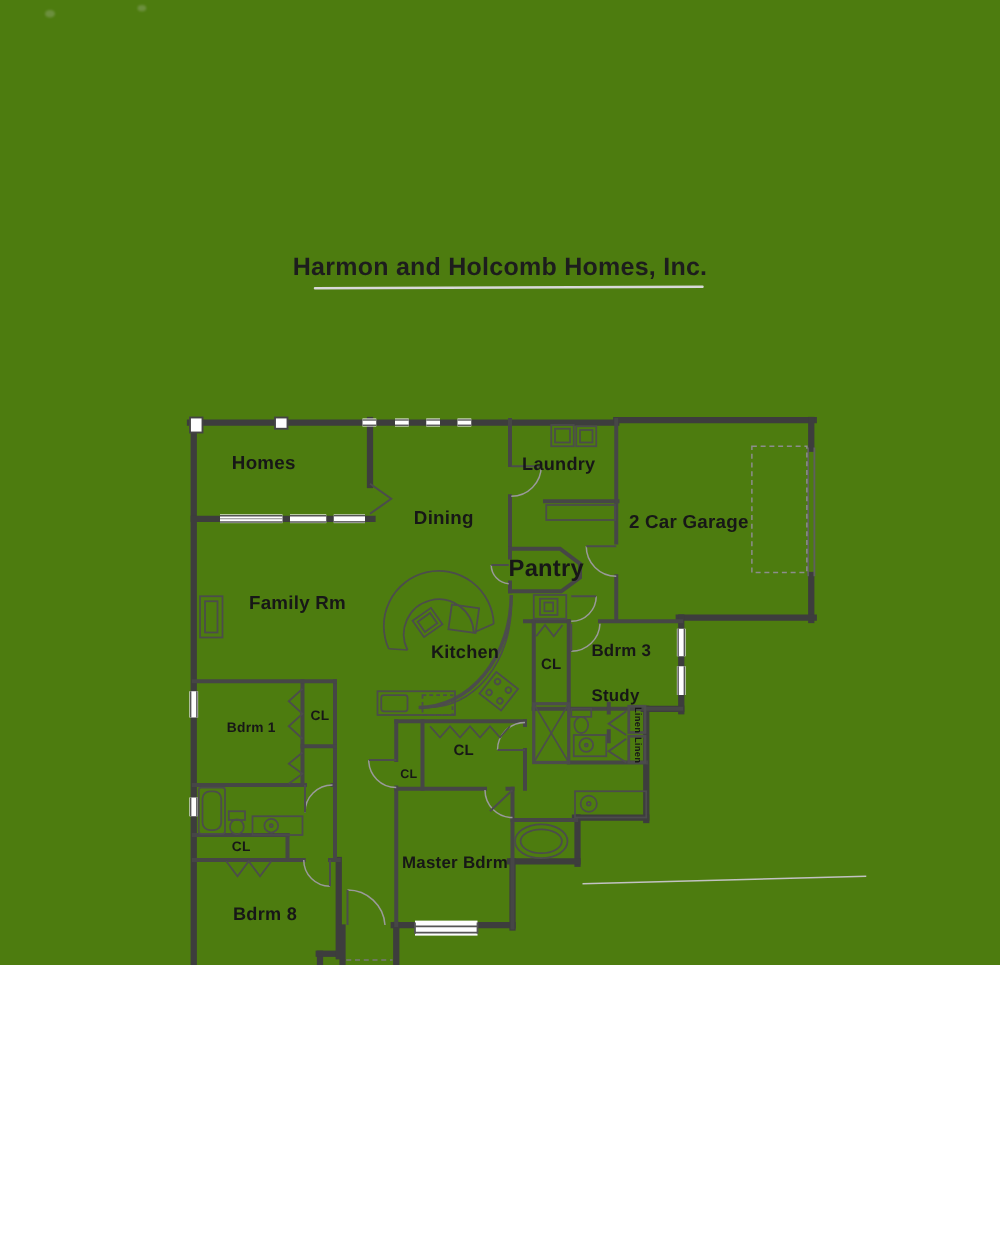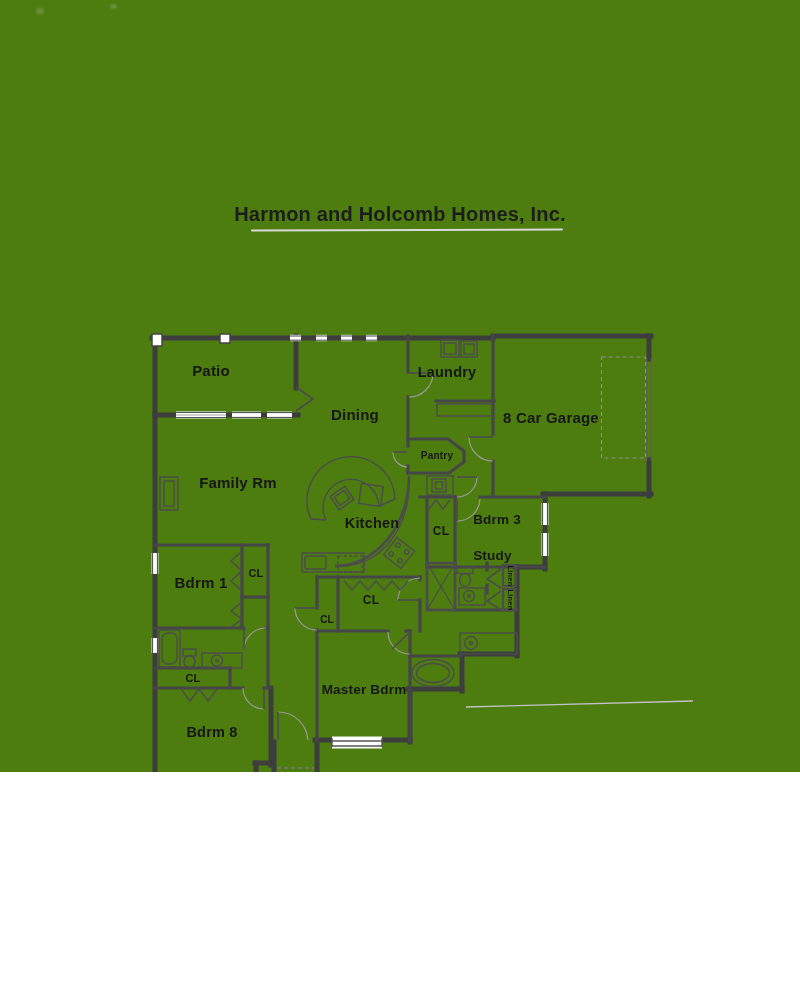--- a/index.html
+++ b/index.html
@@ -317,33 +317,33 @@
       </g>
 
       <rect x="601.5" y="357" width="44" height="101" stroke="#8d8d8d" stroke-width="1.2" stroke-dasharray="4,3"></rect>
 
       <path d="M277,768 H314" stroke="#777" stroke-width="1.3" stroke-dasharray="4,3"></path>
 
       <path d="M466,707 L693,701" stroke="#c2c2c2" stroke-width="1.3"></path>
     </g>
   </svg>
 
-  <div class="rl" style="left:211px;top:371px;font-size:15px;">Patio</div>
+  <div class="rl" style="left:211px;top:371px;font-size:15px;">Homes</div>
   <div class="rl" style="left:355px;top:371px;font-size:15px;margin-top:44px;">Dining</div>
   <div class="rl" style="left:447px;top:372px;font-size:14.5px;">Laundry</div>
-  <div class="rl" style="left:551px;top:418px;font-size:15px;">8 Car Garage</div>
-  <div class="rl" style="left:437px;top:456px;font-size:10px;">Pantry</div>
+  <div class="rl" style="left:551px;top:418px;font-size:15px;">2 Car Garage</div>
+  <div class="rl" style="left:437px;top:456px;font-size:19px;">Pantry</div>
   <div class="rl" style="left:238px;top:483px;font-size:15px;">Family Rm</div>
   <div class="rl" style="left:372px;top:523px;font-size:14.5px;">Kitchen</div>
   <div class="rl" style="left:441px;top:532px;font-size:12px;">CL</div>
   <div class="rl two" style="left:497px;top:538px;font-size:13.5px;">
     <span style="display:block;">Bdrm 3</span>
     <span style="display:block;margin-top:20px;">Study</span>
   </div>
-  <div class="rl" style="left:201px;top:583px;font-size:15px;">Bdrm 1</div>
+  <div class="rl" style="left:201px;top:583px;font-size:11px;">Bdrm 1</div>
   <div class="rl" style="left:256px;top:573px;font-size:11px;">CL</div>
   <div class="rl" style="left:371px;top:601px;font-size:12px;">CL</div>
   <div class="rl" style="left:327px;top:620px;font-size:10px;">CL</div>
   <div class="rl" style="left:193px;top:678px;font-size:11px;">CL</div>
   <div class="rl" style="left:212px;top:732px;font-size:14.5px;">Bdrm 8</div>
   <div class="rl" style="left:364px;top:690px;font-size:13.5px;text-align:center;">Master Bdrm</div>
   <div class="rl vert" style="left:509.5px;top:576px;font-size:7.5px;">Linen</div>
   <div class="rl vert" style="left:509.5px;top:600px;font-size:7.5px;">Linen</div>
 
 </div>

